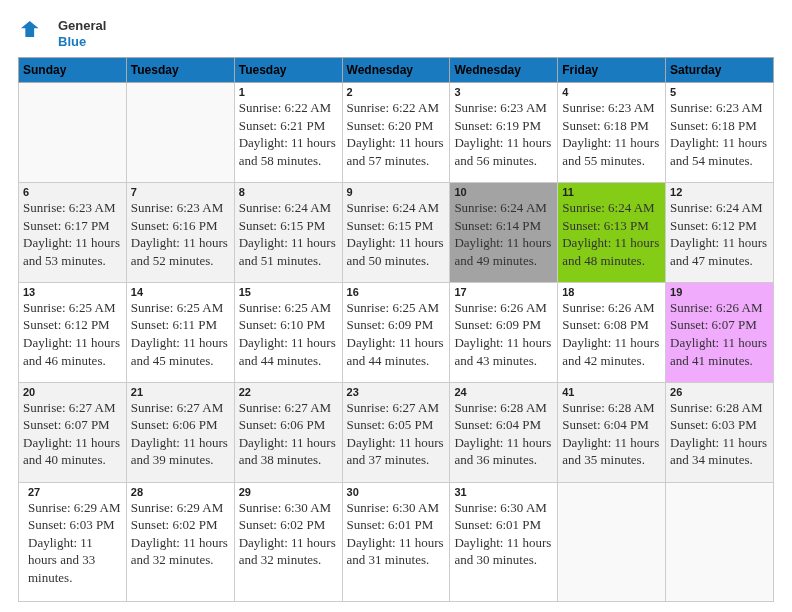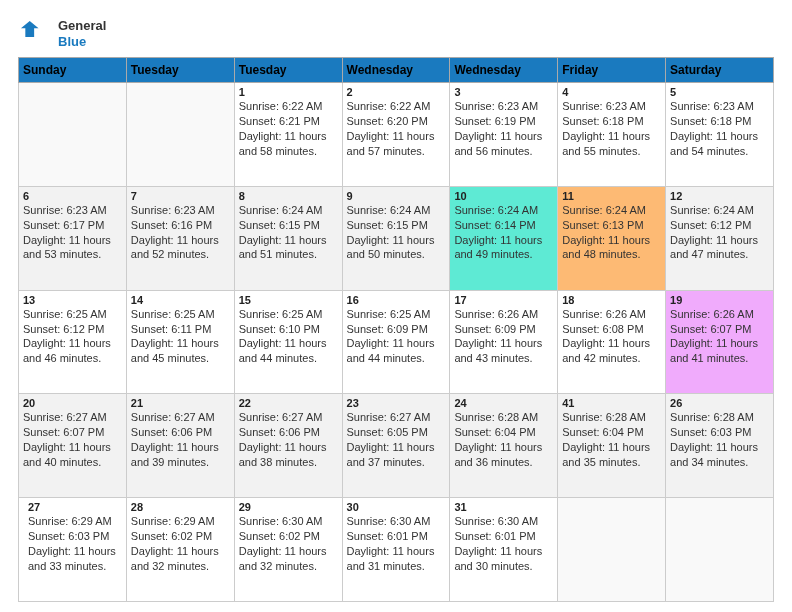--- a/index.html
+++ b/index.html
@@ -84,23 +84,24 @@
     }
     
     .day-num {
       font-size: 11px;
       font-weight: bold;
       color: #222;
       display: block;
       margin-bottom: 1px;
     }
     .day-info {
-      font-size: 11px;
+      font-size: 13px;
       color: #333;
       line-height: 1.35;
+      font-family: Liberation Serif, serif;
     }
     .empty-cell {
       background: #f9f9f9 !important;
     }
   </style>
 </head>
 <body>
 
 <div class="page">
   <div class="header">
@@ -184,27 +185,27 @@
             <div class="day-info">Sunrise: 6:24 AM
 Sunset: 6:15 PM
 Daylight: 11 hours and 51 minutes.</div>
           </td>
           <td style="background: rgb(242, 242, 242);">
             <span class="day-num">9</span>
             <div class="day-info">Sunrise: 6:24 AM
 Sunset: 6:15 PM
 Daylight: 11 hours and 50 minutes.</div>
           </td>
-          <td style="background: #5eead4;">
+          <td style="background: #a3a3a3;">
             <span class="day-num">10</span>
             <div class="day-info">Sunrise: 6:24 AM
 Sunset: 6:14 PM
 Daylight: 11 hours and 49 minutes.</div>
           </td>
-          <td style="background: #fdba74; margin-top: 13px;">
+          <td style="background: #84cc16; margin-top: 13px;">
             <span class="day-num">11</span>
             <div class="day-info">Sunrise: 6:24 AM
 Sunset: 6:13 PM
 Daylight: 11 hours and 48 minutes.</div>
           </td>
           <td style="background: rgb(242, 242, 242);">
             <span class="day-num">12</span>
             <div class="day-info">Sunrise: 6:24 AM
 Sunset: 6:12 PM
 Daylight: 11 hours and 47 minutes.</div>

